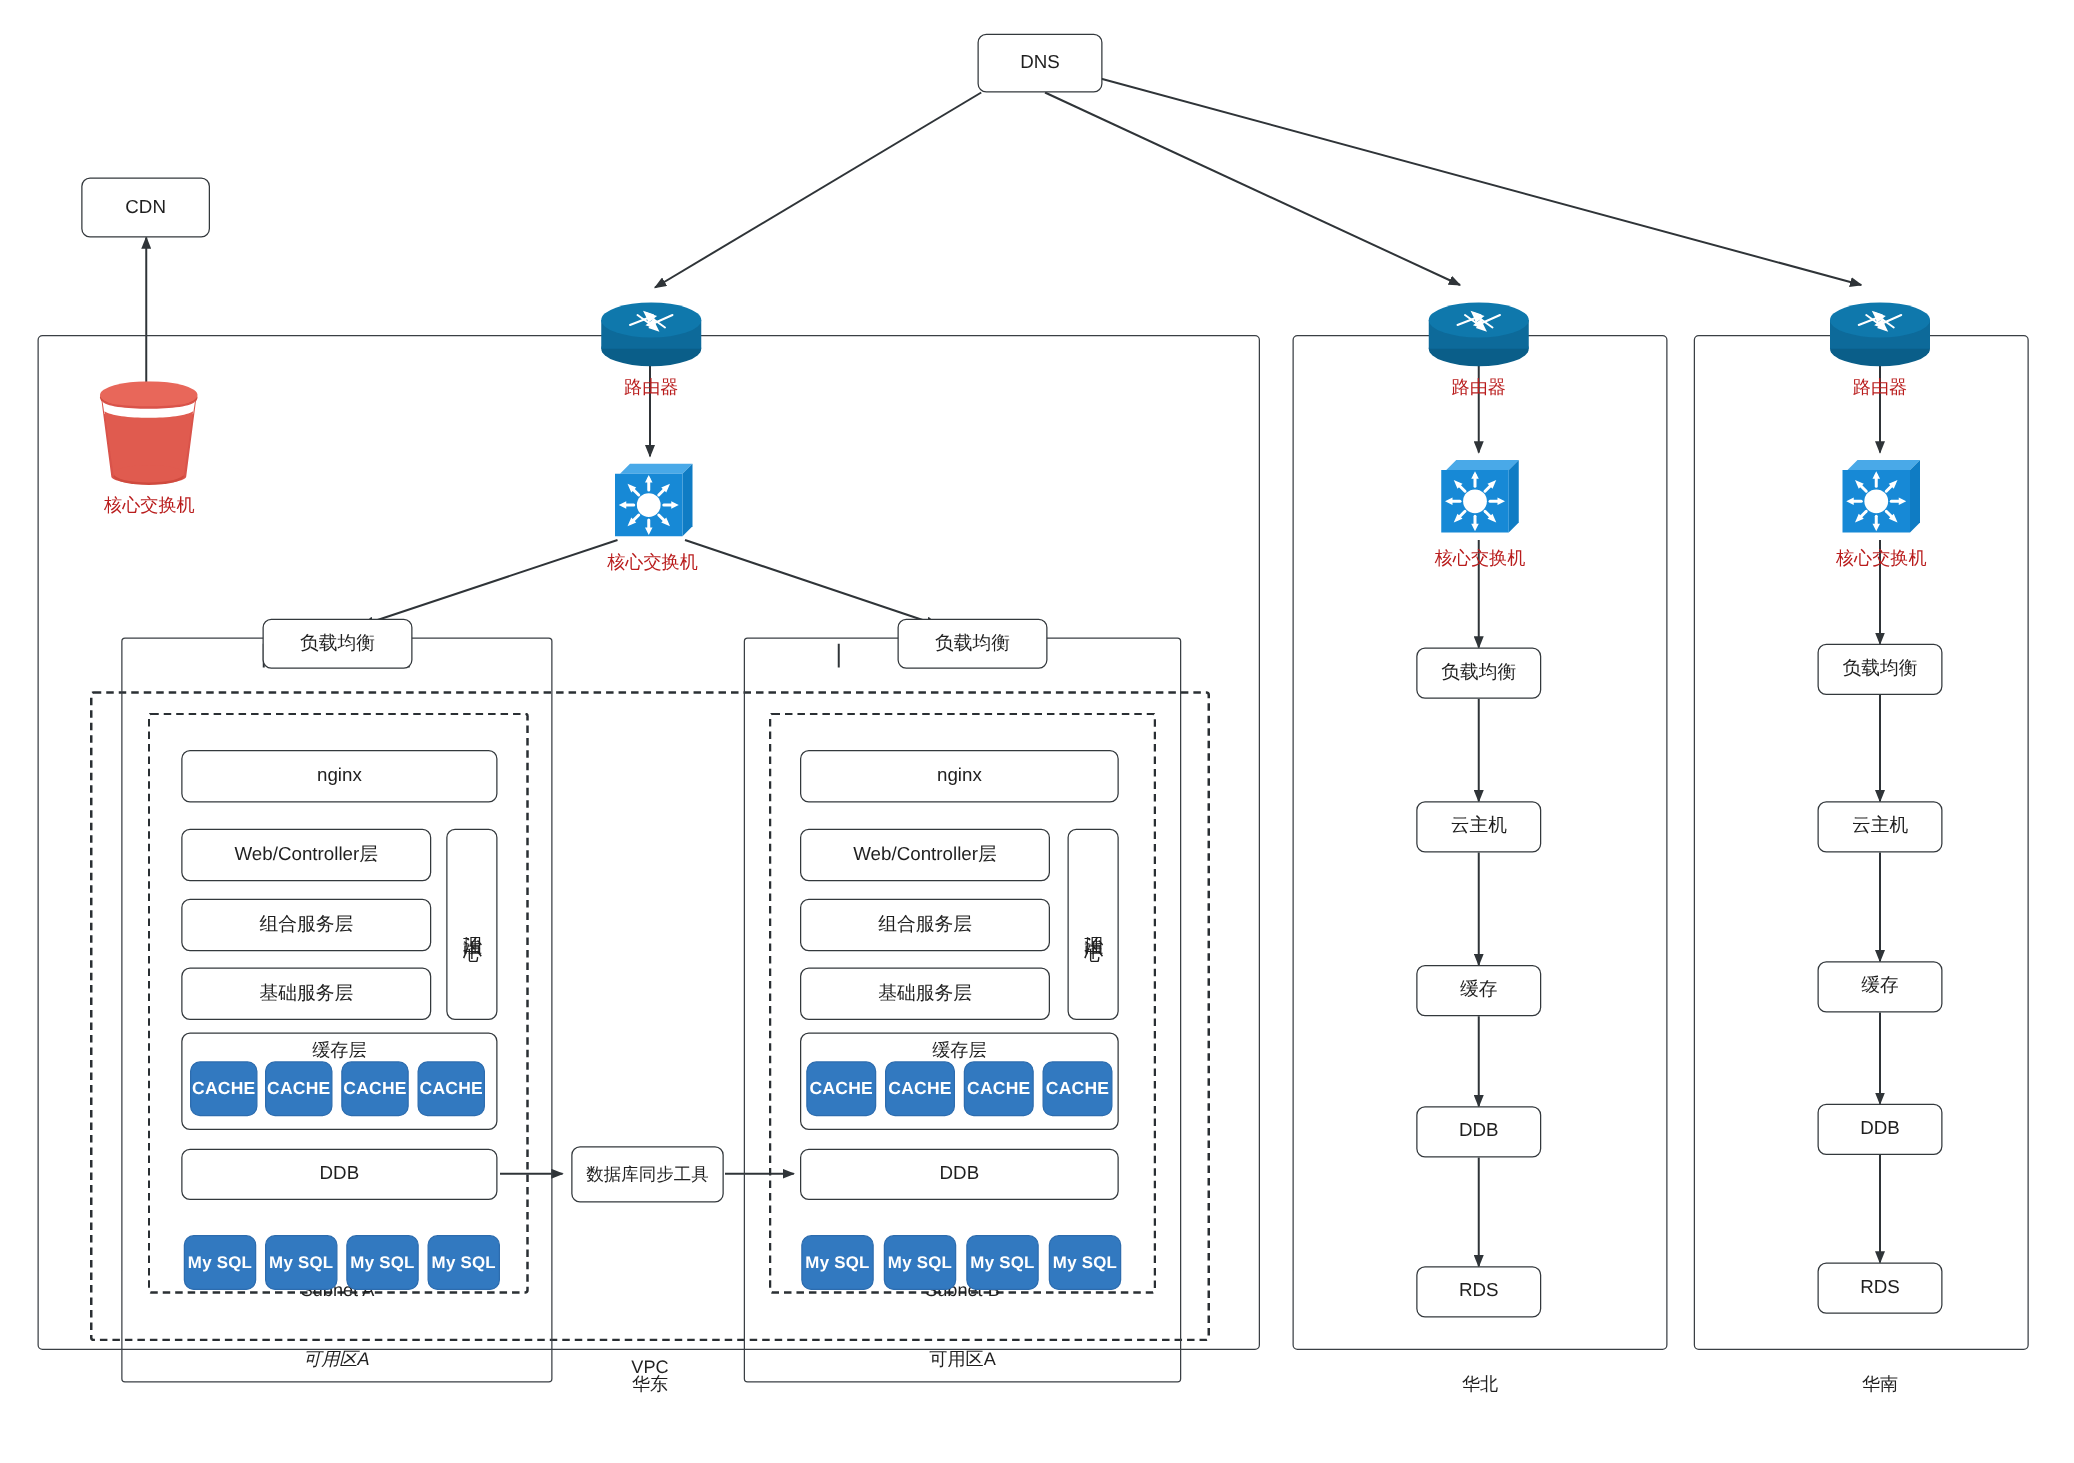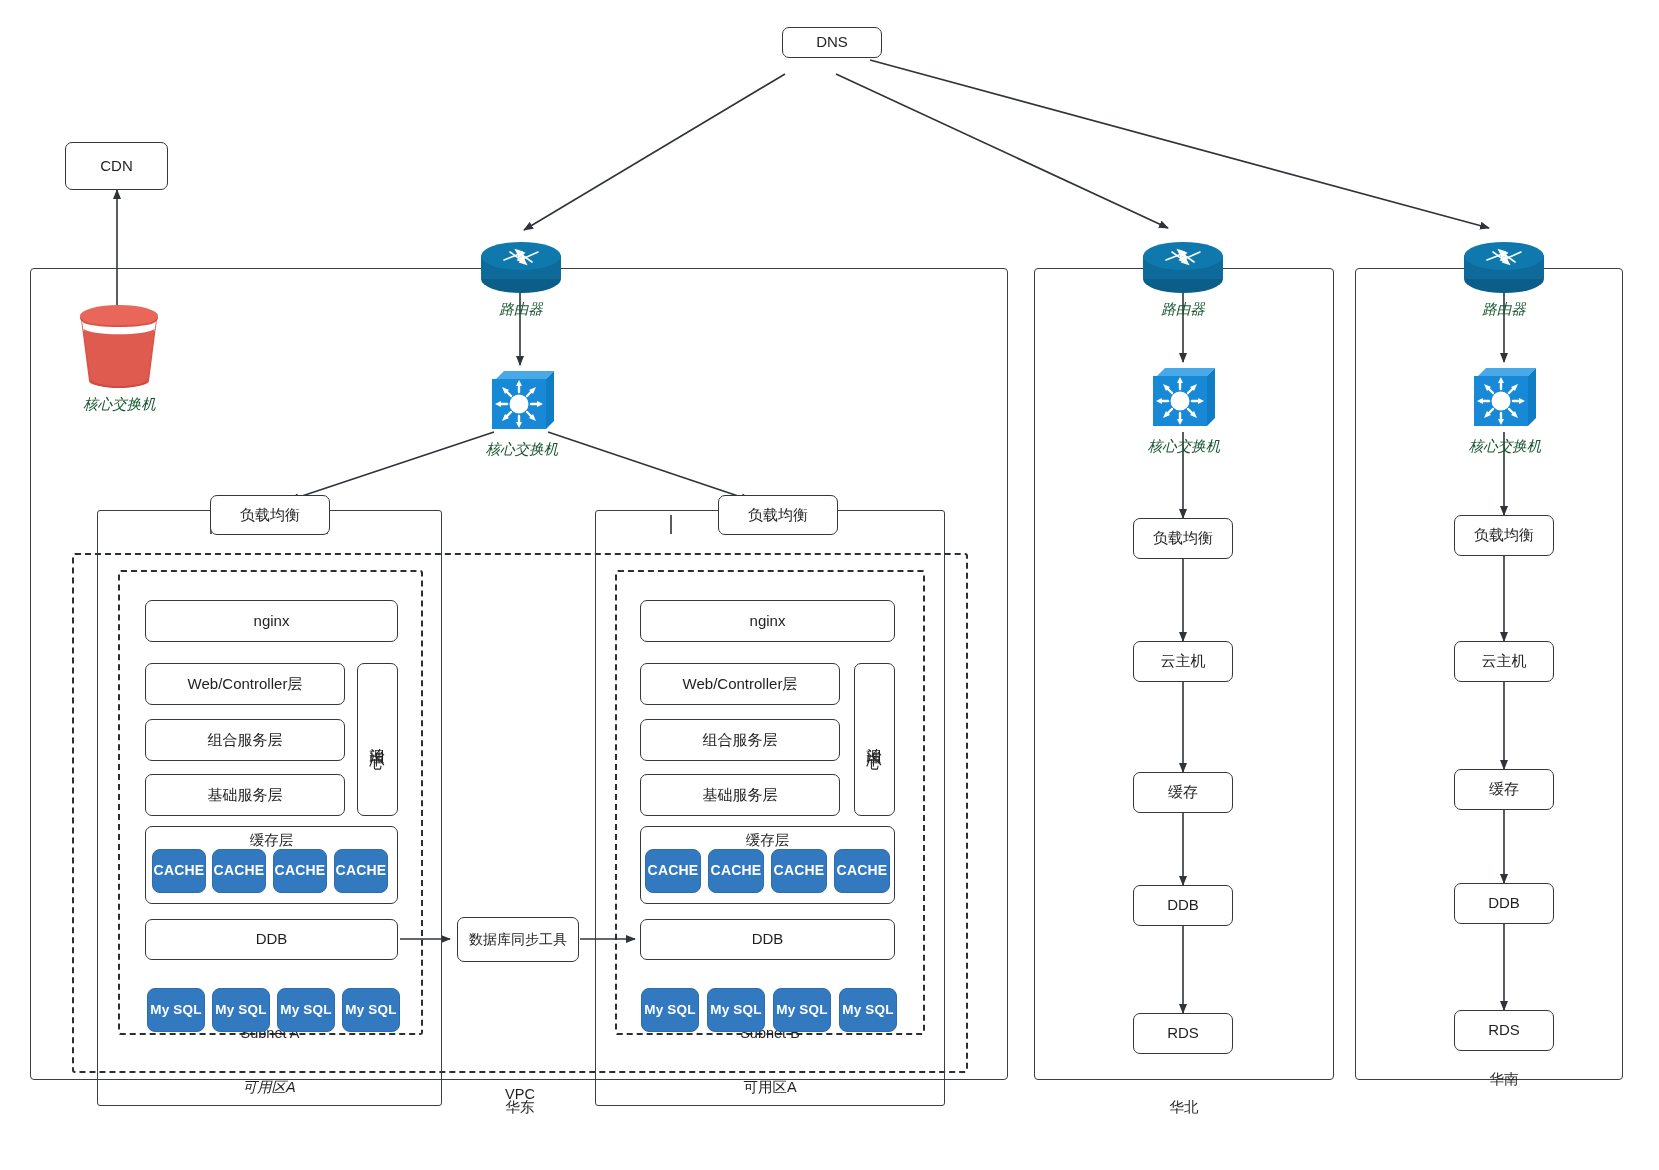--- a/index.html
+++ b/index.html
@@ -82,24 +82,23 @@
   .caption{
     position:absolute;
     font-size:14.5px;
     color:#1f1f1f;
     text-align:center;
     white-space:nowrap;
   }
   .icon-label{
     position:absolute;
     font-size:14.5px;
-    color:#14532d;
+    color:#b91c1c;
     text-align:center;
     white-space:nowrap;
-    font-style:italic;
   }
   .vertical-box{
     position:absolute;
     box-sizing:border-box;
     background:#ffffff;
     border:1.6px solid #33383c;
     border-radius:7px;
     display:flex;
     align-items:center;
     justify-content:center;
@@ -175,21 +174,21 @@
       <path d="M580,939 L635,939" marker-end="url(#arrow)"></path>
 
       <path d="M211,515 L211,534"></path>
       <path d="M327,515 L327,534"></path>
 
       <path d="M671,515 L671,534"></path>
       <path d="M787,515 L787,534"></path>
     </g>
   </svg>
 
-  <div class="node box" style="left:782px;top:27px;width:100px;height:31px;">DNS</div>
+  <div class="node box" style="left:782px;top:27px;width:100px;height:47px;">DNS</div>
 
   <div class="node box" style="left:65px;top:142px;width:103px;height:48px;">CDN</div>
 
   <div class="netnode" style="left:75px;top:305px;width:88px;height:85px;">
     <svg width="88" height="85" viewBox="0 0 88 85">
       <ellipse cx="44" cy="13" rx="39" ry="11" fill="#cf4a3e"></ellipse>
       <ellipse cx="44" cy="11" rx="39" ry="11" fill="#e8675a"></ellipse>
       <path d="M6,14 C6,22 82,22 82,14 L74,76 C74,84 14,84 14,76 Z" fill="#d9534a"></path>
       <path d="M7,16 C10,24 78,24 81,16 L79.5,26 C70,32 18,32 8.5,26 Z" fill="#ffffff"></path>
       <path d="M8.5,24 C18,31 70,31 79.5,24 L72,76 C72,83 16,83 16,76 Z" fill="#e05b4f"></path>
@@ -368,21 +367,21 @@
   </div>
   <div class="icon-label" style="left:1124px;top:437px;width:120px;">核心交换机</div>
 
   <div class="node box" style="left:1133px;top:518px;width:100px;height:41px;">负载均衡</div>
   <div class="node box" style="left:1133px;top:641px;width:100px;height:41px;">云主机</div>
   <div class="node box" style="left:1133px;top:772px;width:100px;height:41px;">缓存</div>
   <div class="node box" style="left:1133px;top:885px;width:100px;height:41px;">DDB</div>
   <div class="node box" style="left:1133px;top:1013px;width:100px;height:41px;">RDS</div>
 
   <div class="region" style="left:1355px;top:268px;width:268px;height:812px;"></div>
-  <div class="caption" style="left:1444px;top:1070px;width:120px;">华南</div>
+  <div class="caption" style="left:1444px;top:1098px;width:120px;">华南</div>
 
   <div class="netnode z10" style="left:1463px;top:240px;width:82px;height:55px;">
     <svg width="82" height="55" viewBox="0 0 82 55">
       <ellipse cx="41" cy="39" rx="40" ry="14" fill="#0a5e89"></ellipse>
       <rect x="1" y="16" width="80" height="23" fill="#0d6a9a"></rect>
       <ellipse cx="41" cy="16" rx="40" ry="14" fill="#0f78ac"></ellipse>
       <g fill="#ffffff" stroke="#ffffff" stroke-width="1.6">
         <path d="M24,20 L42,13" stroke-linecap="round"></path>
           <path d="M38,11 L44,13 L39,17 z"></path>
         <path d="M58,12 L40,20" stroke-linecap="round"></path>

